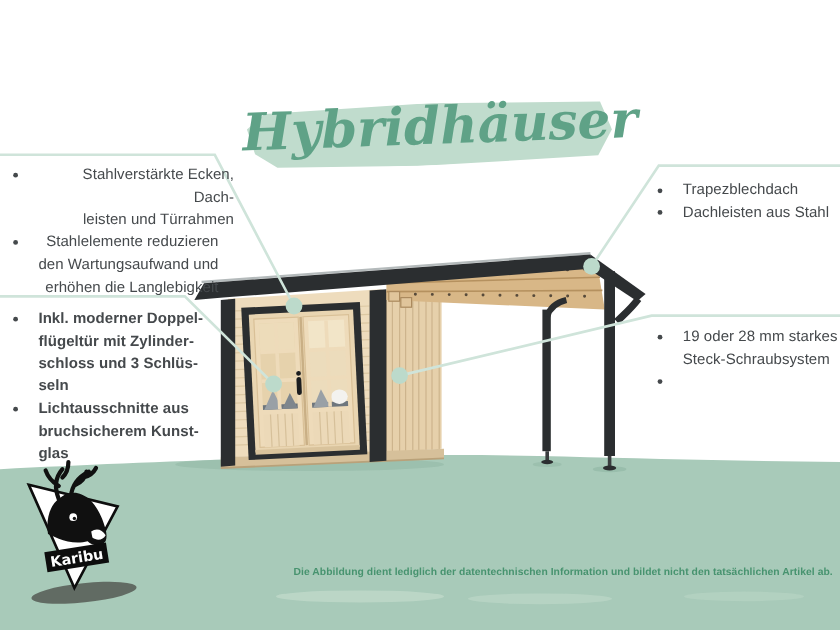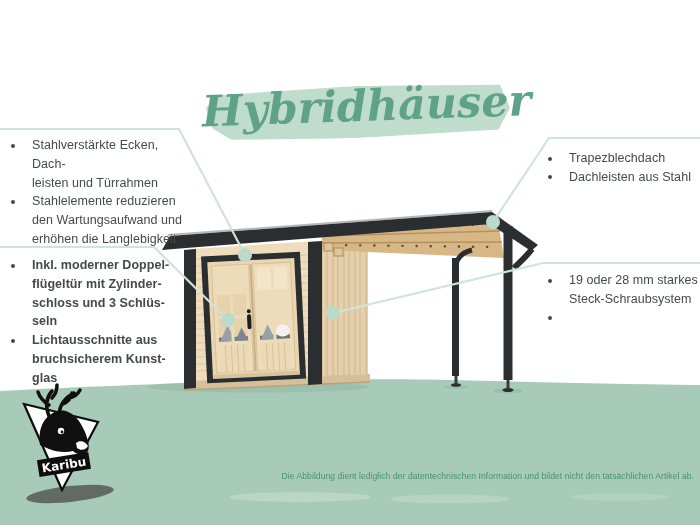--- a/index.html
+++ b/index.html
@@ -34,28 +34,28 @@
     font-family:"DejaVu Serif",serif;font-style:italic;font-weight:700;
     font-size:43px;line-height:60px;color:var(--accent-green);
     transform:rotate(-2deg);letter-spacing:0px;white-space:nowrap;
   }
   
   .callout{position:absolute;color:var(--text-dark);}
   .callout ul{list-style:none;margin:0;padding:0;}
   .callout li{display:flex;align-items:flex-start;padding-left:2px;}
   .b-dot{flex:none;width:4px;height:4px;border-radius:50%;background:var(--text-dark);margin-top:7.5px;margin-right:17px;}
   .b-text{font-size:12.5px;line-height:18.8px;letter-spacing:0.05px;white-space:pre-line;}
-  .callout.tl{left:9px;top:136px;width:186px;}
+  .callout.tl{left:9px;top:136px;width:186px;text-align:right;}
   .callout.bl{left:9px;top:256px;width:186px;font-weight:bold;}
   .callout.tr{left:546px;top:149px;width:154px;}
   .callout.br{left:546px;top:271px;width:154px;}
   
   .disclaimer{
     position:absolute;right:6px;top:471px;width:480px;text-align:right;
-    font-size:8.6px;font-weight:normal;color:var(--disclaimer-green);letter-spacing:0.05px;
+    font-size:8.6px;font-weight:bold;color:var(--disclaimer-green);letter-spacing:0.05px;
   }
 </style>
 </head>
 <body>
 
 <div class="stage">
 
   <svg class="scene" width="700" height="525" viewBox="0 0 700 525">
 
     <path d="M0,391 C80,387 150,384 250,381 C340,378.5 420,379 470,380.5 C540,382.5 620,384 700,385 L700,525 L0,525 Z" fill="var(--ground-green)"></path>

